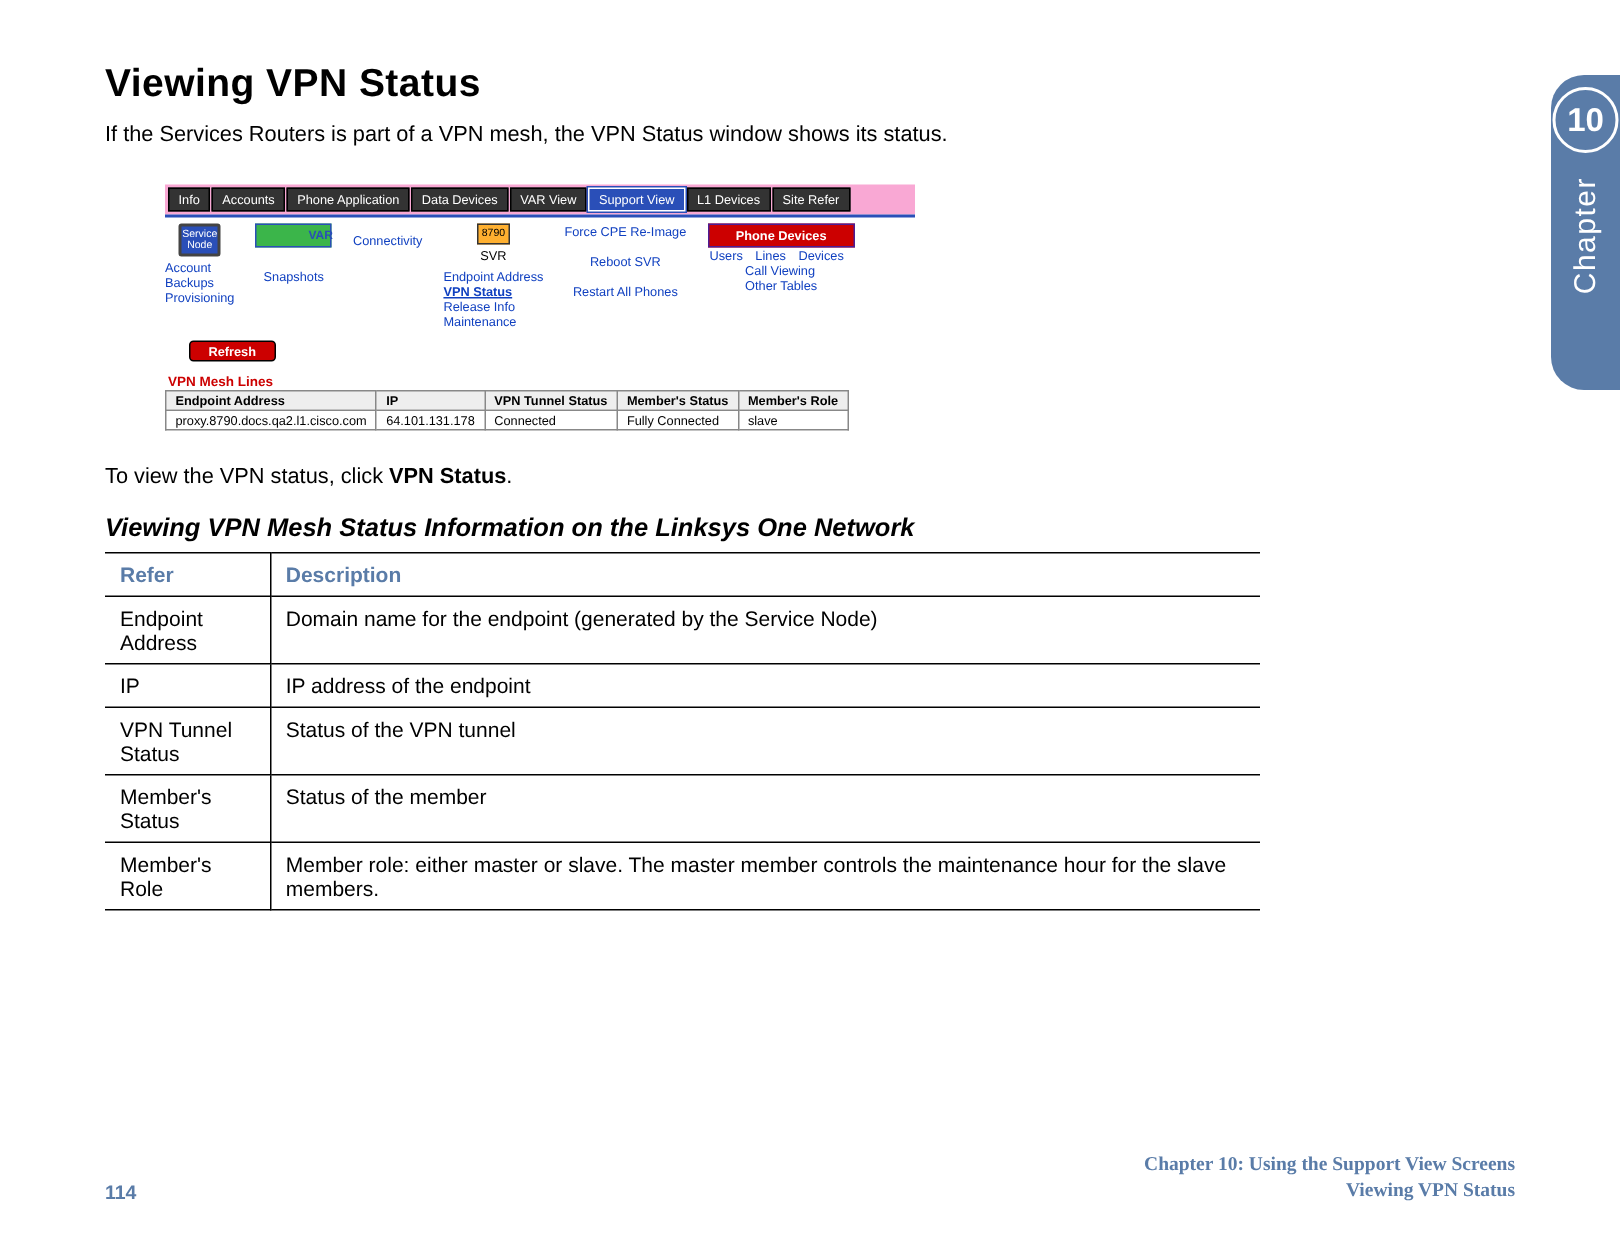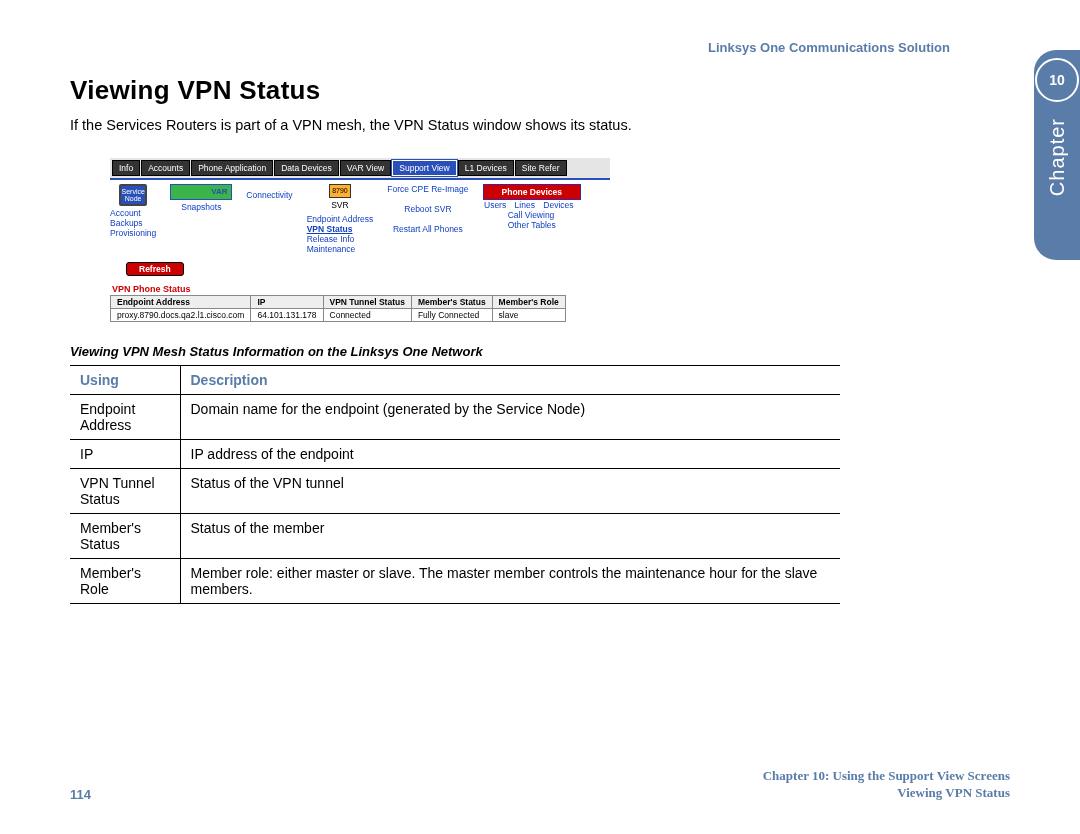--- a/index.html
+++ b/index.html
@@ -34,40 +34,40 @@
     line-height: 1.35;
     margin-bottom: 4px;
   }
   .body-text b { font-weight: bold; }
   .screenshot {
     margin: 22px 0 18px 40px;
     width: 500px;
     font-family: Arial, Helvetica, sans-serif;
     font-size: 9px;
   }
-  .ss-tabs { display:flex; gap:1px; padding:2px; background:#e5e5e5;}
+  .ss-tabs { display:flex; gap:1px; padding:2px; background:#f9a8d4;}
   .ss-tab {
     background:#333; color:#fff; padding:2px 6px;
     border:1px solid #000; font-size:8.5px;
   }
   .ss-tab.active { background:#2a4fb8; border:1px solid #fff; box-shadow:0 0 0 1px #2a4fb8;}
   .ss-hr { height:2px; background:#2a4fb8; margin-bottom:4px;}
   .ss-panels { display:flex; gap:14px; align-items:flex-start; }
   .ss-col { display:flex; flex-direction:column; align-items:center; font-size:8.5px; }
   .ss-col a, .ss-panels a { color:#1040c0; cursor:default;}
   .ss-node {
     width:28px; height:22px; background:#2a4fb8; color:#fff;
     font-size:7px; display:flex; align-items:center; justify-content:center;
     border:2px solid #444; border-radius:2px; margin-bottom:2px; text-align:center;
     line-height:1;
   }
   .ss-var {
-    width:62px; height:16px; background:#3bb54a; color:#2a4fb8;
+    width:51px; height:16px; background:#3bb54a; color:#2a4fb8;
     font-size:8px; font-weight:bold; display:flex; align-items:center; justify-content:center;
-    border:1px solid #2a4fb8; margin-bottom:2px;padding-left:36px;
+    border:1px solid #2a4fb8; margin-bottom:14px;padding-left:36px;
   }
   .ss-site {
     width:22px; height:14px; background:#ffb030; border:1px solid #333;
     font-size:7px; display:flex; align-items:center; justify-content:center; margin-bottom:2px;
   }
   .ss-phone-hdr {
     background:#c00; color:#fff; font-weight:bold; font-size:8.5px;
     padding:2px 18px; border:1px solid #4c1d95; display:inline-block;
   }
   .ss-links-row { font-size:8.5px; }
@@ -82,21 +82,21 @@
   .ss-mesh-table { border-collapse:collapse; font-size:8.5px; }
   .ss-mesh-table th, .ss-mesh-table td {
     border:1px solid #888; padding:1px 6px; text-align:left;
     background:#fff;
   }
   .ss-mesh-table th { background:#eee; font-weight:bold;}
   .para-block { margin: 22px 0 6px 0; }
   .para-block p { margin-bottom:6px; }
   .table-caption {
     font-style: italic; font-weight:bold; font-family: Arial, sans-serif;
-    font-size:13px; margin:14px 0 6px 0;
+    font-size:17px; margin:14px 0 6px 0;
   }
   table.desc-table {
     border-collapse: collapse; width: 770px; font-size:14px;
   }
   table.desc-table th {
     text-align:left; color:#5a7ca8; font-weight:bold;
     border-top:1px solid #000; border-bottom:1px solid #000;
     padding:6px 10px; font-family:"Futura","Trebuchet MS",Arial,sans-serif;
   }
   table.desc-table td {
@@ -112,35 +112,34 @@
     color:#5a7ca8; font-size:13px; font-weight:bold;
   }
   .footer .right { text-align:right; line-height:1.3;font-family:Liberation Serif, serif;}
   .side-tab {
     position:absolute; top:50px; right:0; width:46px; height:210px;
     background:#5a7ca8; border-top-left-radius:22px; border-bottom-left-radius:22px;
     display:flex; flex-direction:column; align-items:center; padding-top:8px;
   }
   .side-circle {
     width:44px; height:44px; border-radius:50%; background:#5a7ca8;
-    border:2px solid #fff; color:#fff; font-size:14px; font-weight:bold;
+    border:2px solid #fff; color:#fff; font-size:22px; font-weight:bold;
     display:flex; align-items:center; justify-content:center; margin-bottom:10px;
     font-family:"Trebuchet MS",Arial,sans-serif;
   }
   .side-label {
     color:#fff; font-size:20px; letter-spacing:1px;
     writing-mode: vertical-rl; transform: rotate(180deg);
     font-family:"Trebuchet MS",Arial,sans-serif; margin-top:6px;
   }
 </style>
 </head>
 <body>
 
 <div class="page">
-  <div class="header-right">Linksys One Communications Solution</div>
 
   <h1 class="section-title">Viewing VPN Status</h1>
   <p class="body-text">If the Services Routers is part of a VPN mesh, the VPN Status window shows its status.</p>
 
   <div class="screenshot">
     <div class="ss-tabs">
         <div class="ss-tab">Info</div>
         <div class="ss-tab">Accounts</div>
         <div class="ss-tab">Phone Application</div>
         <div class="ss-tab">Data Devices</div>
@@ -175,21 +174,21 @@
           <a>Restart All Phones</a>
           <br>
         </div>
       <div class="ss-col">
         <div class="ss-phone-hdr">Phone Devices</div>
         <div class="ss-links-row"><a>Users</a><span> </span><a>Lines</a><span> </span><a>Devices</a><span> </span></div>
         <div><a>Call Viewing</a><br><a>Other Tables</a><br></div>
       </div>
     </div>
     <div class="ss-refresh">Refresh</div>
-    <div class="ss-mesh-title">VPN Phone Status</div>
+    <div class="ss-mesh-title">VPN Mesh Lines</div>
     <table class="ss-mesh-table">
       <thead>
           <tr>
             <th>Endpoint Address</th>
             <th>IP</th>
             <th>VPN Tunnel Status</th>
             <th>Member's Status</th>
             <th>Member's Role</th>
           </tr>
         </thead>
@@ -199,27 +198,30 @@
             <td>64.101.131.178</td>
             <td>Connected</td>
             <td>Fully Connected</td>
             <td>slave</td>
           </tr>
         </tbody>
     </table>
   </div>
 
   <div class="para-block">
+    <p class="body-text">
+      <span>To view the VPN status, click </span><b>VPN Status</b><span>.</span>
+    </p>
   </div>
 
   <div class="table-caption">Viewing VPN Mesh Status Information on the Linksys One Network</div>
   <table class="desc-table">
     <thead>
         <tr>
-      <th>Using</th>
+      <th>Refer</th>
       <th>Description</th>
     </tr>
       </thead>
     <tbody>
         <tr>
           <td>Endpoint Address</td>
           <td>Domain name for the endpoint (generated by the Service Node)</td>
         </tr>
         <tr>
           <td>IP</td>

